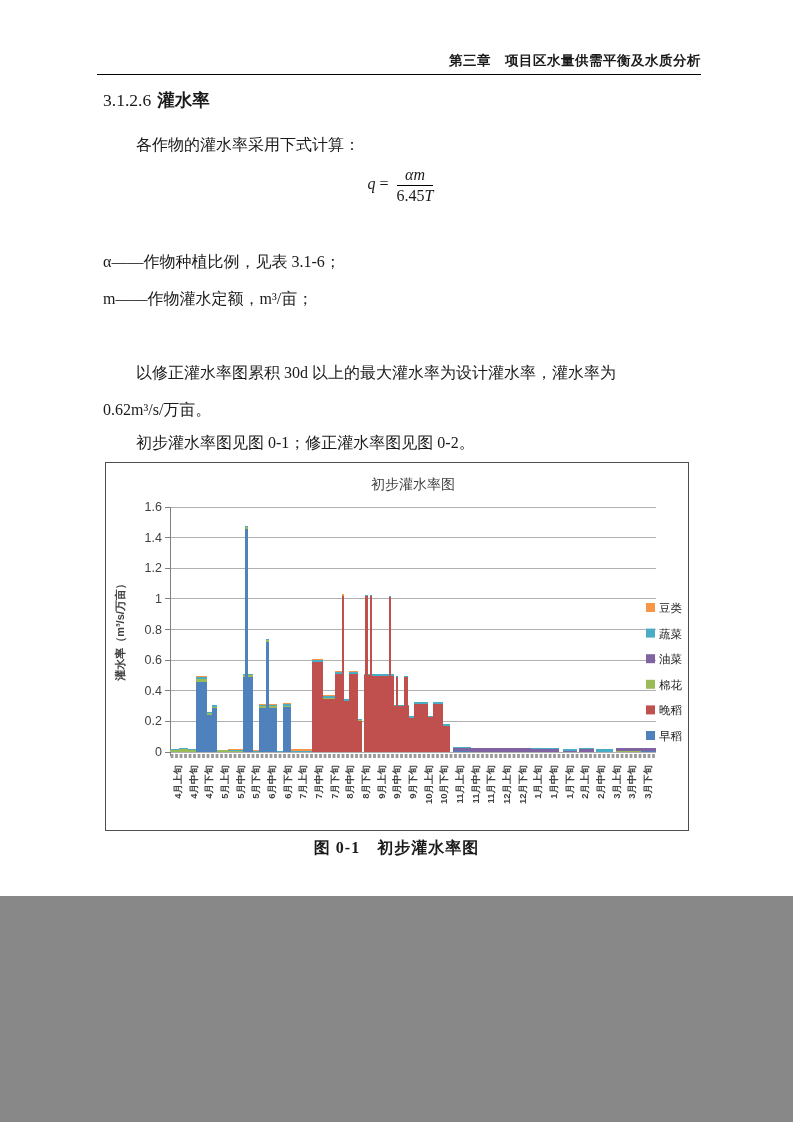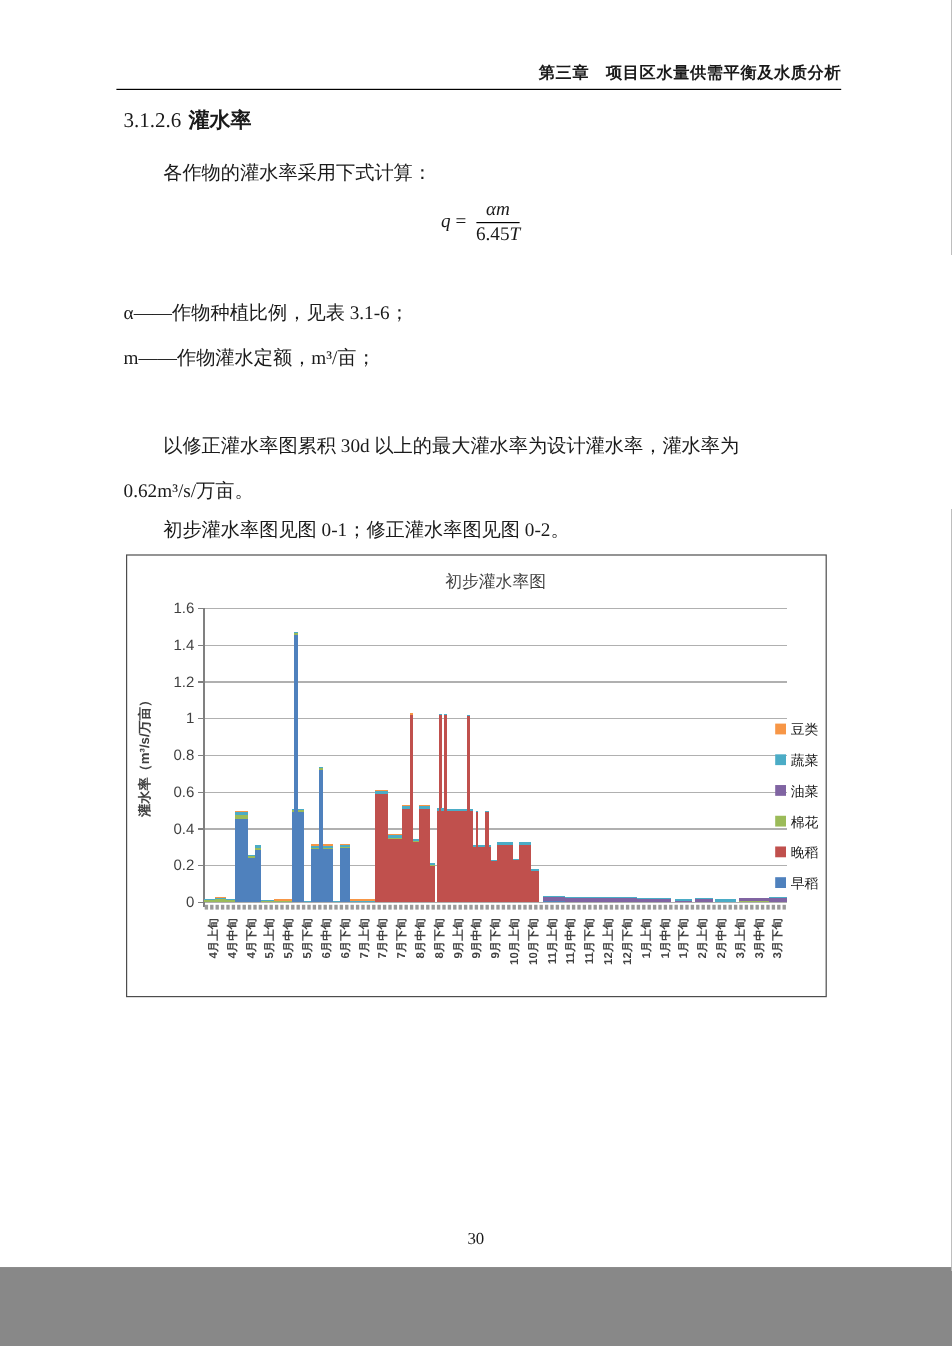--- a/index.html
+++ b/index.html
@@ -1,16 +1,16 @@
 <!DOCTYPE html>
 <html><head>
 <meta charset="utf-8">
 <style>
   html,body{margin:0;padding:0;background:#888;}
-  .page{position:relative;width:793px;height:1056px;background:#fff;margin:0 auto;
+  .page{position:relative;width:793px;height:896px;background:#fff;margin:0 auto;
         font-family:"Liberation Serif","DejaVu Serif",serif;color:#1a1a1a;overflow:hidden;}
   .hdr{position:absolute;top:52px;right:92px;font-size:13.5px;font-weight:bold;letter-spacing:.5px;}
   .hdr-rule{position:absolute;top:74px;left:97px;right:92px;border-top:1.6px solid #000;}
   .sec-head{position:absolute;top:88px;left:103px;font-size:17.5px;}
   .sec-head .num{font-weight:normal;}
   .sec-head .ttl{font-weight:bold;margin-left:6px;}
   .para{position:absolute;left:103px;right:95px;font-size:16px;line-height:1.4;}
   .indent{text-indent:33px;}
   .formula-row{position:absolute;left:103px;right:95px;text-align:center;font-size:16px;}
   .f-var{font-style:italic;}
@@ -357,16 +357,17 @@
         <text x="553" y="200.2" font-size="11.5" fill="#1a1a1a" font-family="&quot;Liberation Serif&quot;,serif">油菜</text>
         <rect x="540" y="216.8" width="9" height="9" fill="#9BBB59"></rect>
         <text x="553" y="225.8" font-size="11.5" fill="#1a1a1a" font-family="&quot;Liberation Serif&quot;,serif">棉花</text>
         <rect x="540" y="242.4" width="9" height="9" fill="#C0504D"></rect>
         <text x="553" y="251.4" font-size="11.5" fill="#1a1a1a" font-family="&quot;Liberation Serif&quot;,serif">晚稻</text>
         <rect x="540" y="268" width="9" height="9" fill="#4F81BD"></rect>
         <text x="553" y="277" font-size="11.5" fill="#1a1a1a" font-family="&quot;Liberation Serif&quot;,serif">早稻</text>
       </svg>
   </div>
 
+  <div class="caption">图 0-1　初步灌水率图</div>
 
   <div class="pageno">30</div>
 
 </div>
 
 </body></html>

